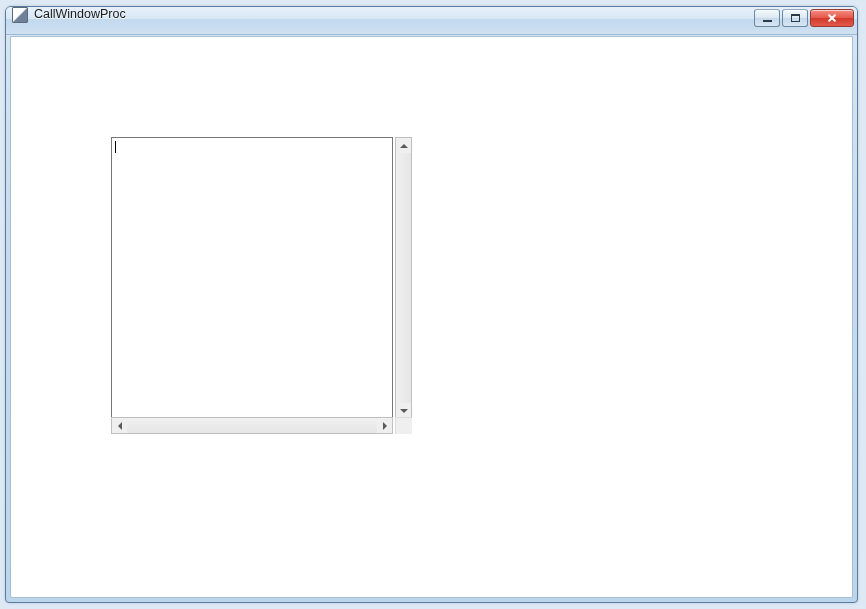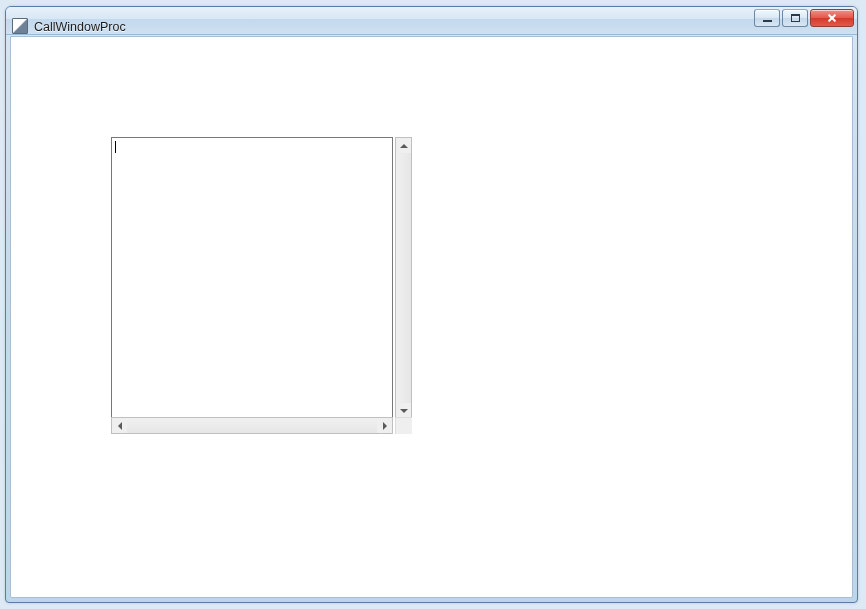--- a/index.html
+++ b/index.html
@@ -21,21 +21,21 @@
       background: linear-gradient(to bottom, #d7e6f2 0%, #c6dbed 40%, #bdd5ea 100%);
       box-shadow: 0 0 3px rgba(0,0,0,.15);
       overflow: hidden;
     }
     .titlebar {
       position: relative;
       height: 28px;
       background: linear-gradient(to bottom, #e9f1fa 0%, #d7e7f4 45%, #c3d9ee 46%, #cfe0f1 100%);
       border-bottom: 1px solid #9bb9d6;
       display: flex;
-      align-items: flex-end;
+      align-items: flex-start;
       padding-left: 6px;
     }
     .app-icon {
       width: 16px;
       height: 16px;
       border: 1px solid #5a6b7a;
       background: linear-gradient(135deg,#fff 0 46%, #6e8196 54% 100%);
       margin-right: 6px;
       border-radius: 1px;
     }

